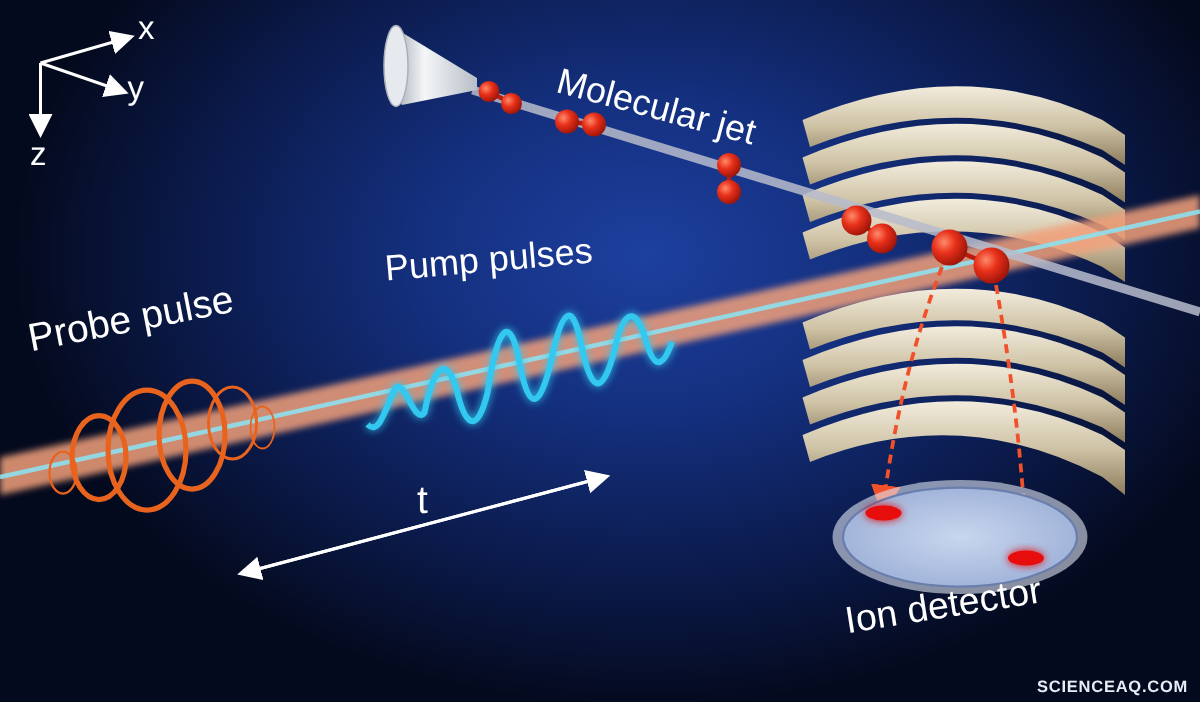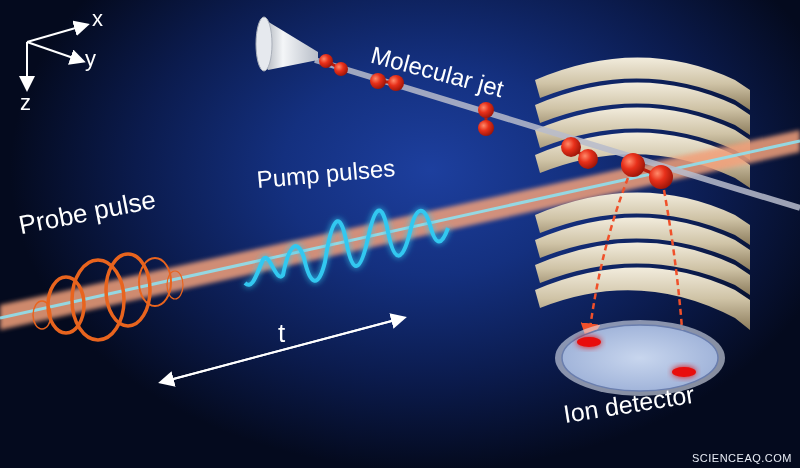--- a/index.html
+++ b/index.html
@@ -5,21 +5,21 @@
   html, body { margin: 0; padding: 0; background: #000; }
   .stage {
     position: relative; width: 800px; height: 468px; overflow: hidden;
     background:
       radial-gradient(ellipse 420px 300px at 430px 170px, #1d3f9e 0%, #14307f 35%, #0b1b4d 70%, #040a1e 100%);
     font-family: "Liberation Sans", sans-serif; color: #fff;
   }
   svg.scene { position: absolute; left: 0; top: 0; }
   .label { position: absolute; color: #fff; white-space: nowrap; transform-origin: left bottom; }
   .axis-lbl { font-size: 22px; }
-  .watermark { position: absolute; right: 8px; bottom: 4px; font-size: 11px; color: #e8ecf5; letter-spacing: 0.5px; }
+  .watermark { position: absolute; right: 8px; bottom: 4px; font-size: 11px; color: #e8ecf5; letter-spacing: 0.5px; font-weight: bold; }
 </style>
 </head>
 <body>
 
 <div class="stage">
   <svg class="scene" width="800" height="468" viewBox="0 0 800 468">
     <defs>
       <linearGradient id="ringGrad" x1="0" y1="0" x2="0" y2="1">
         <stop offset="0" stop-color="#f2ecdd"></stop>
         <stop offset="0.5" stop-color="#cfc3a6"></stop>

